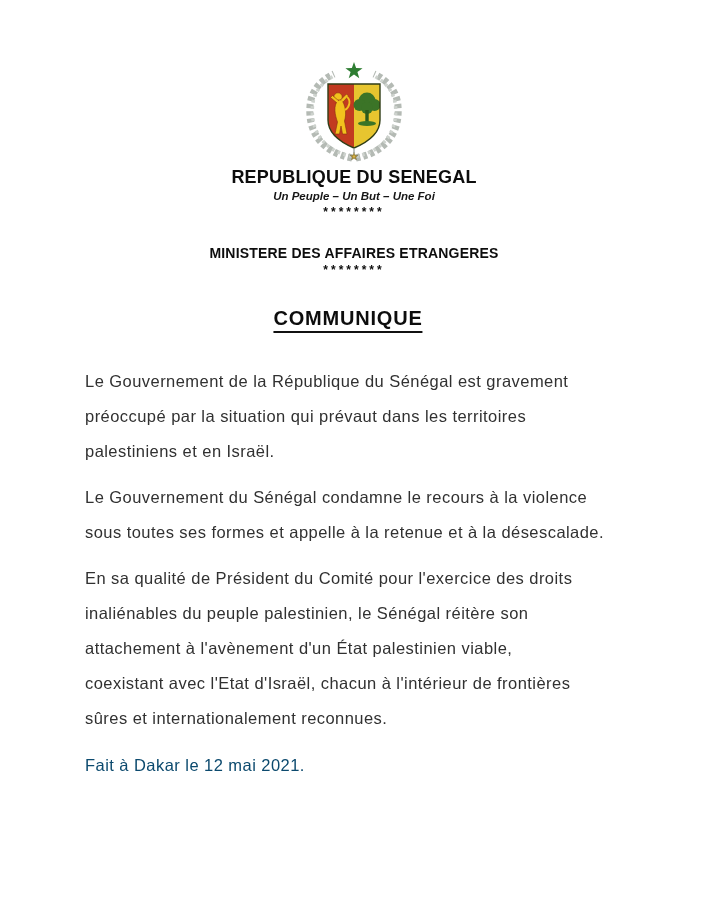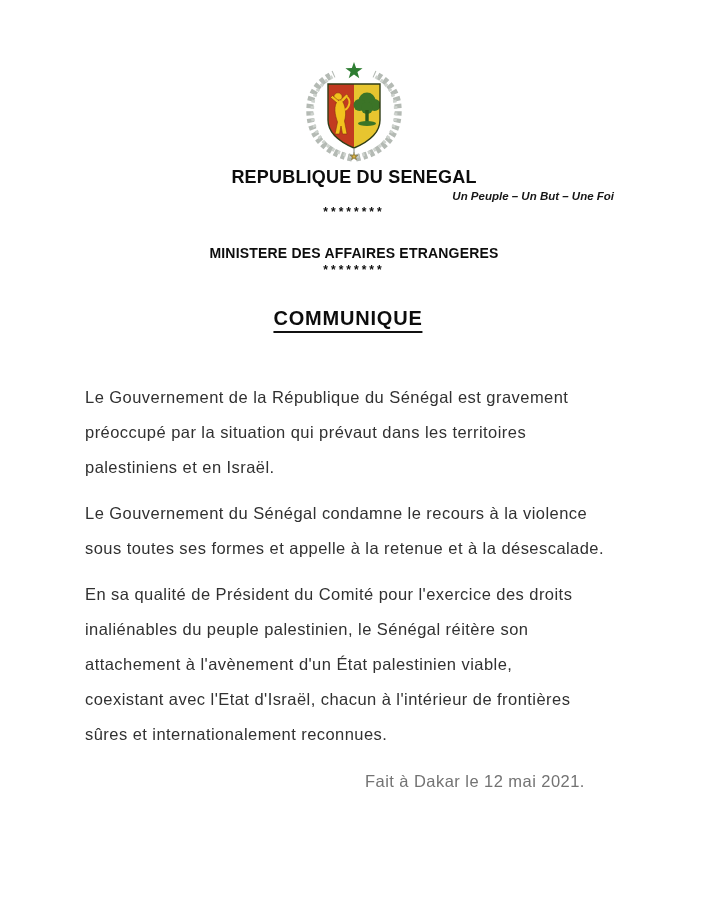--- a/index.html
+++ b/index.html
@@ -15,21 +15,21 @@
     transform:translateX(-50%) translateX(-6px);
     width:520px;text-align:center;
   }
   .emblem{display:block;margin:0 auto;}
   .republic{
     margin-top:2px;font-size:18px;font-weight:bold;
     letter-spacing:0.2px;color:#0d0d0d;line-height:22px;
   }
   .motto{
     margin-top:1px;font-size:11.5px;font-weight:bold;font-style:italic;
-    color:#161616;line-height:15px;text-align:right;
+    color:#161616;line-height:15px;
   }
   .stars{
     font-size:12px;font-weight:bold;letter-spacing:3px;
     line-height:11px;margin-top:3px;color:#0d0d0d;
   }
   .ministry{
     margin-top:27px;font-size:14px;font-weight:bold;
     line-height:17px;letter-spacing:0.2px;color:#0d0d0d;
   }
 
@@ -39,28 +39,28 @@
     transform:translateX(-50%) translateX(-12px);
   }
   .doc-title{
     display:inline-block;font-size:20px;font-weight:bold;
     letter-spacing:0.8px;color:#0d0d0d;
     border-bottom:2.5px solid #111;padding-bottom:1px;
   }
 
   
   .body-text{
-    position:absolute;left:85px;top:380px;width:560px;
+    position:absolute;left:85px;top:364px;width:560px;
     font-size:16.5px;line-height:35px;letter-spacing:0.45px;
     color:#313131;
   }
   .para{white-space:pre;margin:0 0 11px 0;}
   .dateline{
-    margin-top:12px;margin-left:280px;white-space:pre;
-    color:#737373;
+    margin-top:12px;white-space:pre;
+    color:#0c4a6e;
   }
 </style>
 </head>
 <body>
 
 <div class="page">
 
   <div class="header">
 
     <svg class="emblem" width="120" height="104" viewBox="0 0 120 104">

